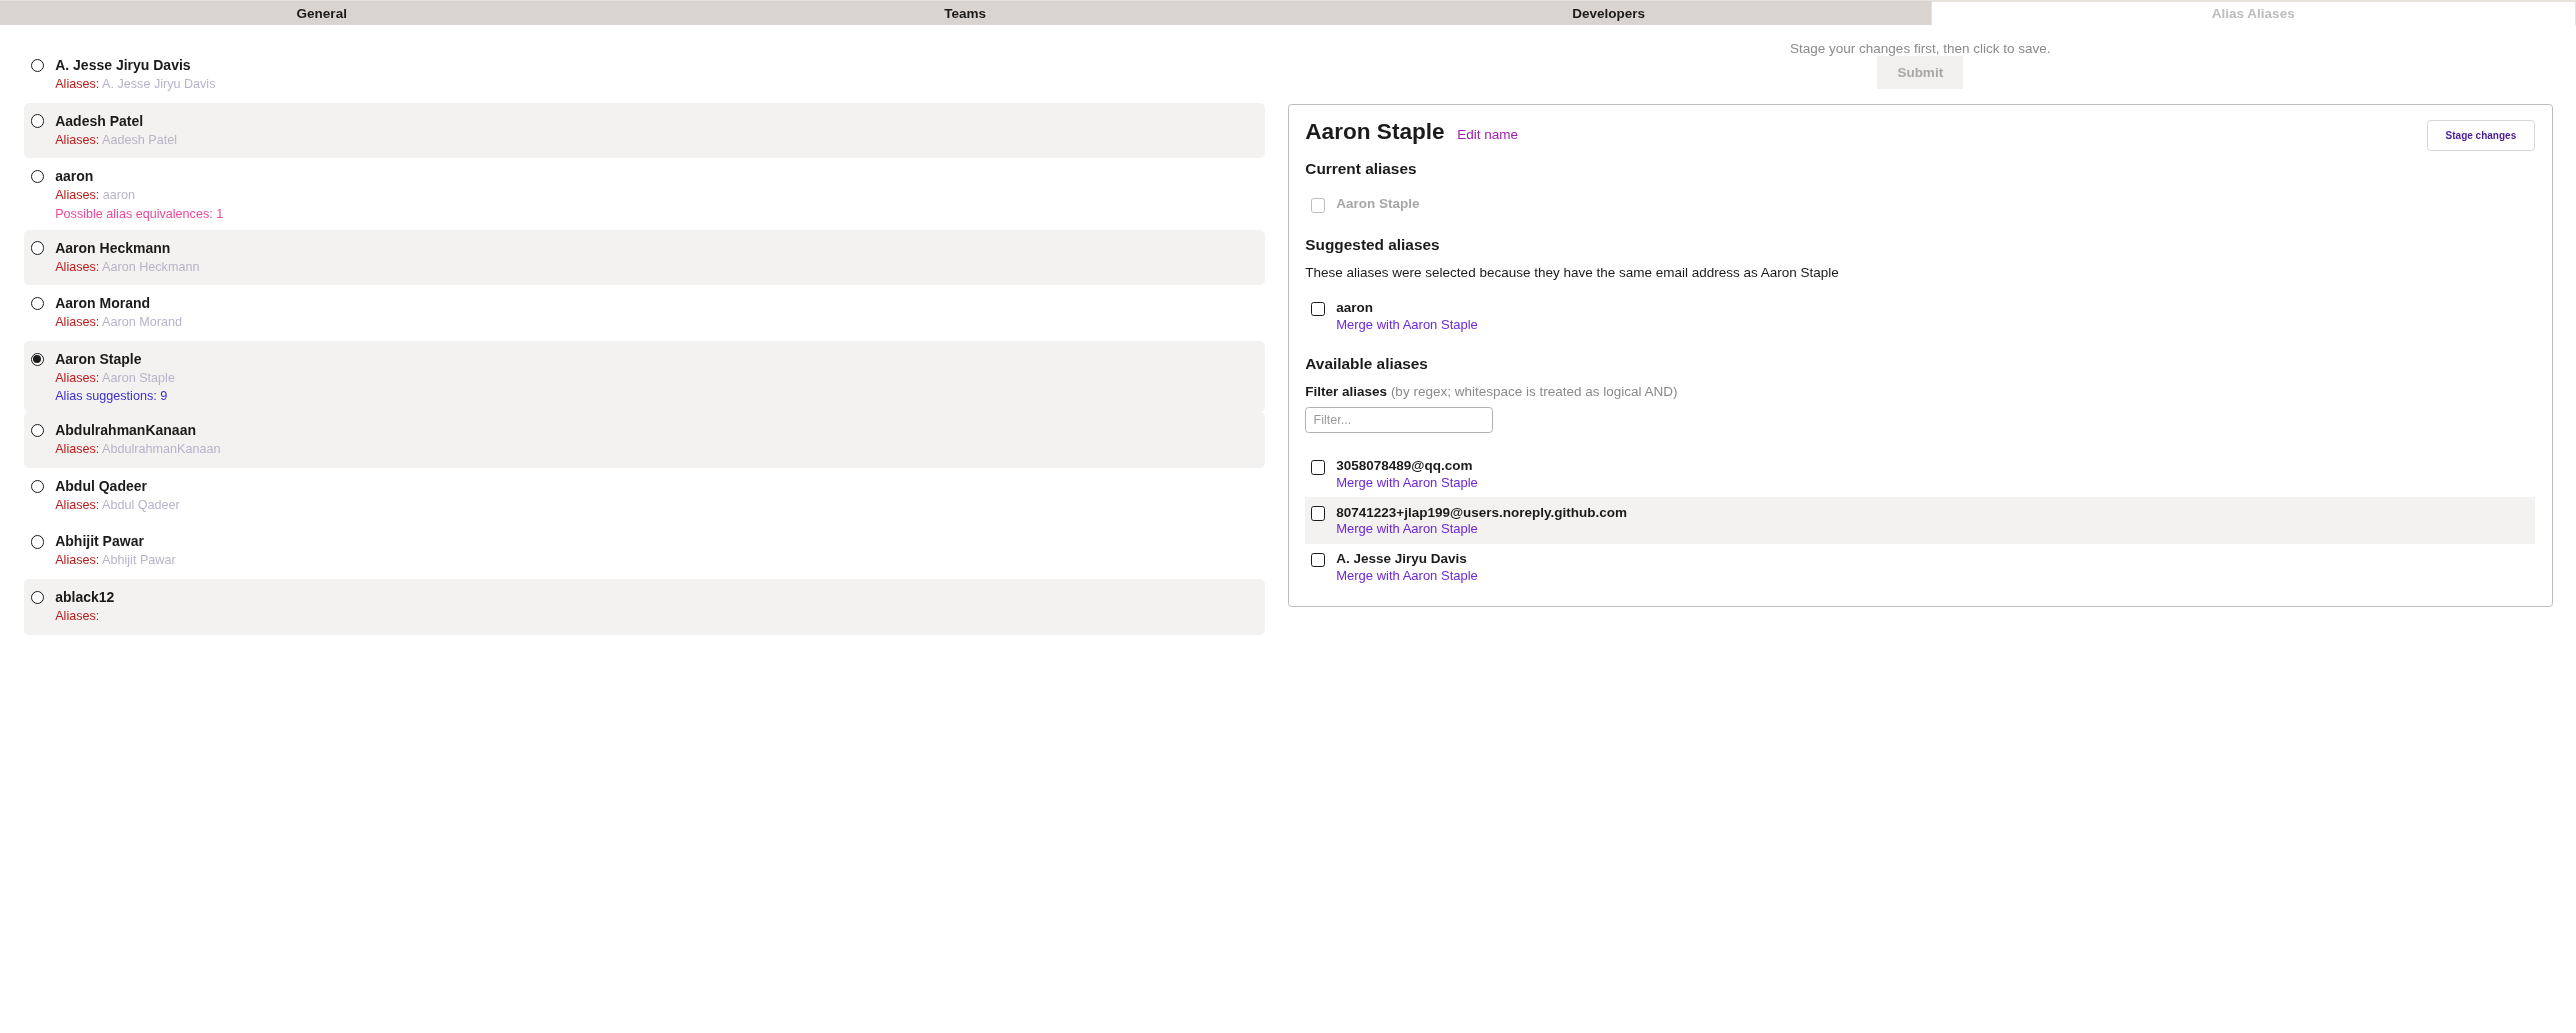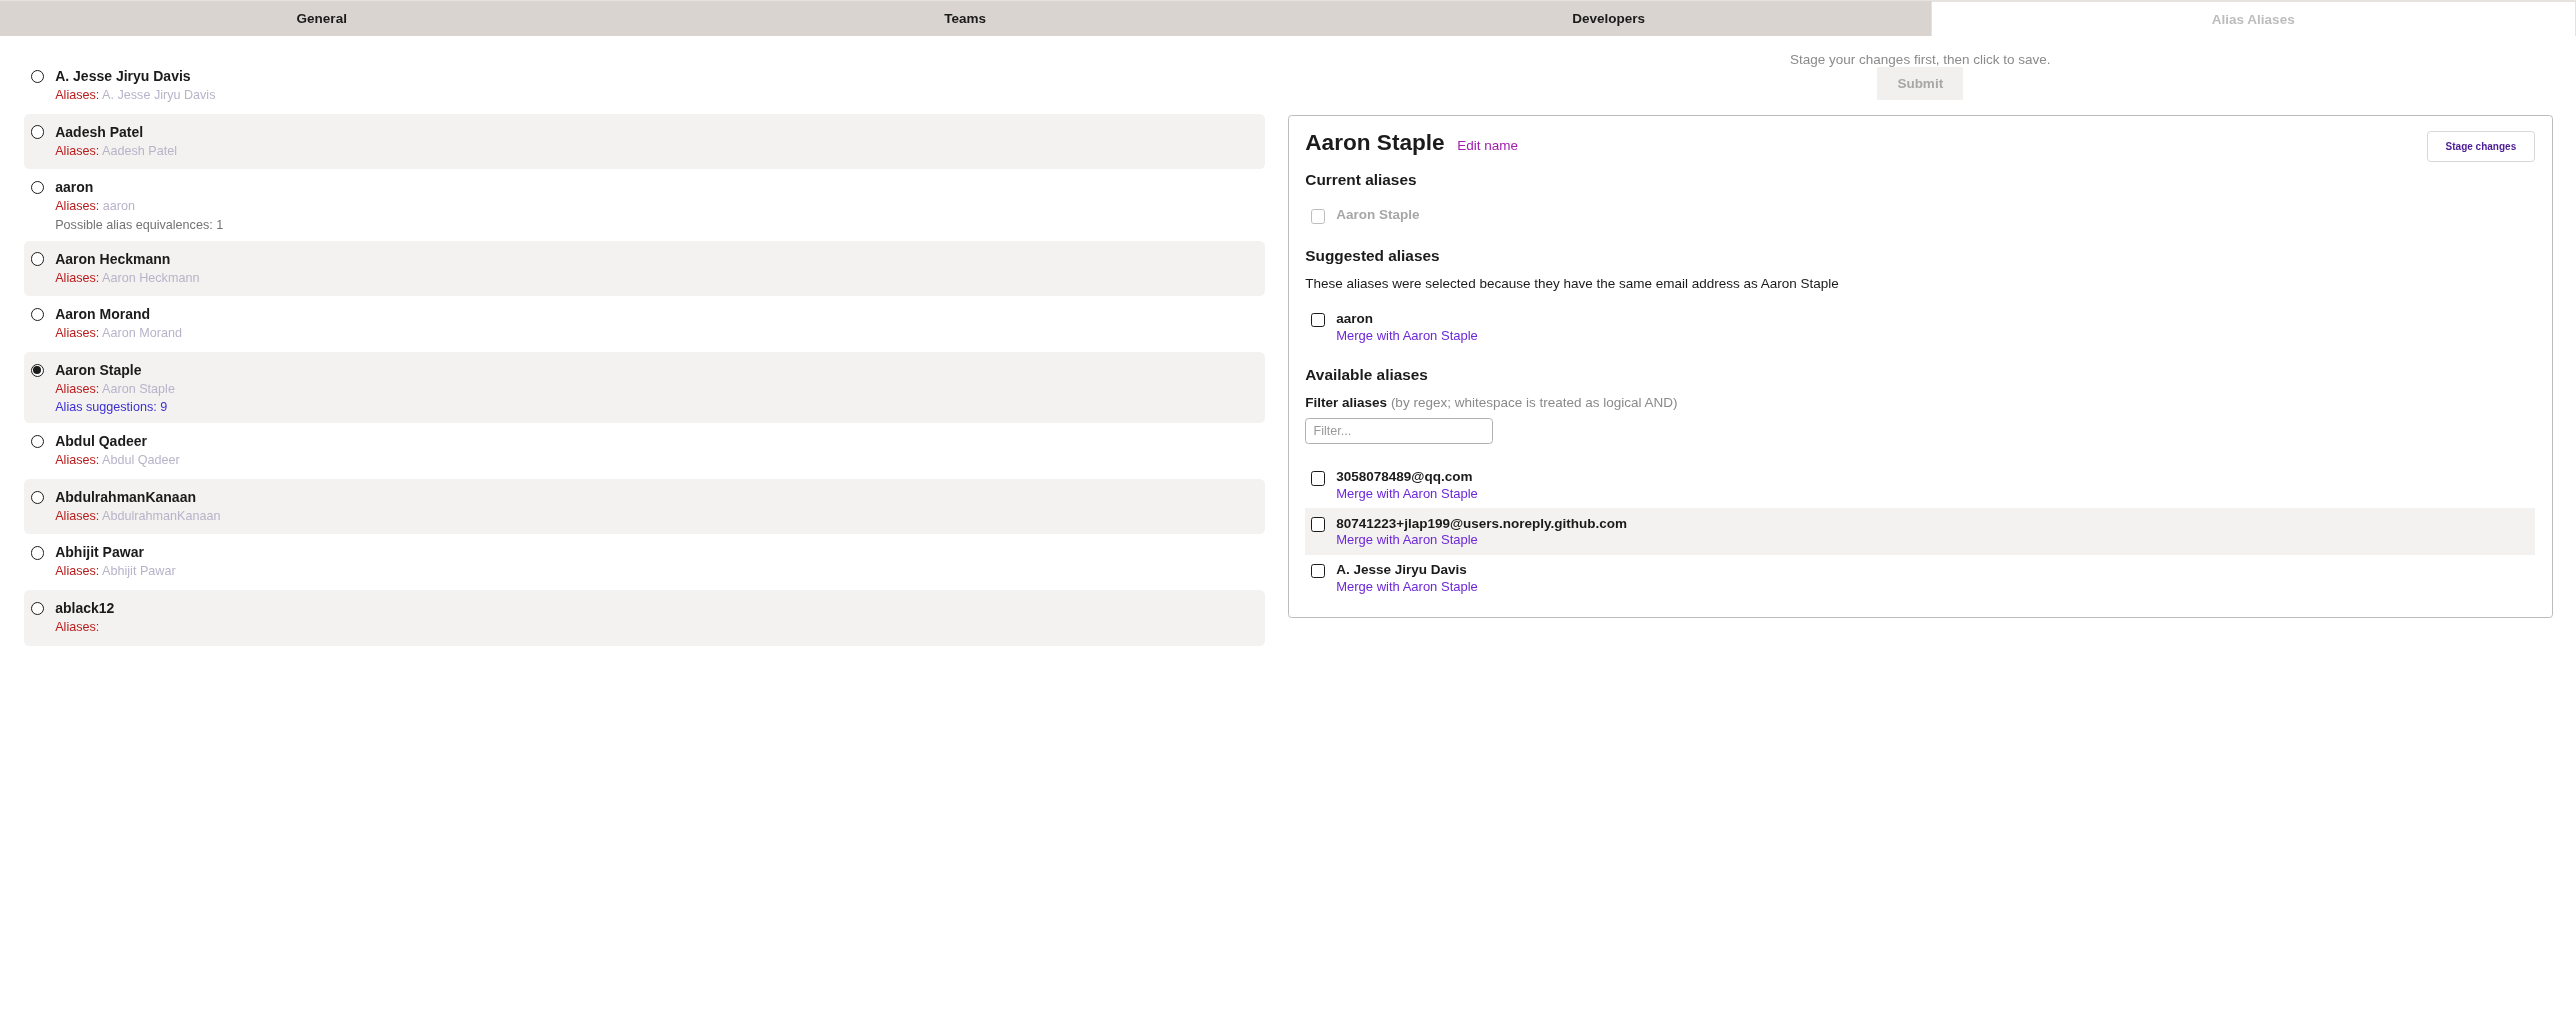--- a/index.html
+++ b/index.html
@@ -9,21 +9,21 @@
     color: #1b1b1b;
     background: #ffffff;
     font-size: 13.5px;
   }
 
   
   .tabs {
     display: flex;
     width: 100%;
     background: #d9d4cf;
-    height: 36px;
+    height: 25px;
     align-items: stretch;
     border-top: 0.9px solid #e6e2dd;
   }
   .tab {
     flex: 1;
     display: flex;
     align-items: center;
     justify-content: center;
     font-size: 13.5px;
     font-weight: 600;
@@ -79,21 +79,21 @@
     position: absolute;
     top: 1.8px; left: 1.8px; right: 1.8px; bottom: 1.8px;
     background: #1b1b1b;
     border-radius: 50%;
   }
   .dev-body { margin-left: 11px; flex: 1; }
   .dev-name { font-weight: 700; font-size: 14px; line-height: 1.3; color: #1b1b1b; }
   .dev-aliases-line { font-size: 12.6px; line-height: 1.4; margin-top: 1.8px; }
   .aliases-label { color: #b91c1c; }
   .aliases-value { color: #b8b3c9; }
-  .possible-eq { font-size: 12.6px; color: #737373; margin-top: 1.8px; }
+  .possible-eq { font-size: 12.6px; color: #ec4899; margin-top: 1.8px; }
   .alias-sugg-link { font-size: 12.6px; color: #3b2fd1; margin-top: 1.8px; cursor: pointer; }
 
   
   .stage-bar {
     display: flex;
     align-items: center;
     justify-content: space-between;
     margin-bottom: 14.5px;
     flex-direction: column;
   }
@@ -227,32 +227,32 @@
           </div>
         </div>
         <div class="dev-item striped">
           <div class="radio selected"></div>
           <div class="dev-body">
             <div class="dev-name">Aaron Staple</div>
             <div class="dev-aliases-line"><span class="aliases-label">Aliases:   </span><span class="aliases-value">Aaron Staple</span></div>
             <div class="alias-sugg-link">Alias suggestions: 9</div>
           </div>
         </div>
+        <div class="dev-item striped">
+          <div class="radio"></div>
+          <div class="dev-body">
+            <div class="dev-name">AbdulrahmanKanaan</div>
+            <div class="dev-aliases-line"><span class="aliases-label">Aliases:   </span><span class="aliases-value">AbdulrahmanKanaan</span></div>
+          </div>
+        </div>
         <div class="dev-item">
           <div class="radio"></div>
           <div class="dev-body">
             <div class="dev-name">Abdul Qadeer</div>
             <div class="dev-aliases-line"><span class="aliases-label">Aliases:   </span><span class="aliases-value">Abdul Qadeer</span></div>
-          </div>
-        </div>
-        <div class="dev-item striped">
-          <div class="radio"></div>
-          <div class="dev-body">
-            <div class="dev-name">AbdulrahmanKanaan</div>
-            <div class="dev-aliases-line"><span class="aliases-label">Aliases:   </span><span class="aliases-value">AbdulrahmanKanaan</span></div>
           </div>
         </div>
         <div class="dev-item">
           <div class="radio"></div>
           <div class="dev-body">
             <div class="dev-name">Abhijit Pawar</div>
             <div class="dev-aliases-line"><span class="aliases-label">Aliases:   </span><span class="aliases-value">Abhijit Pawar</span></div>
           </div>
         </div>
         <div class="dev-item striped">

